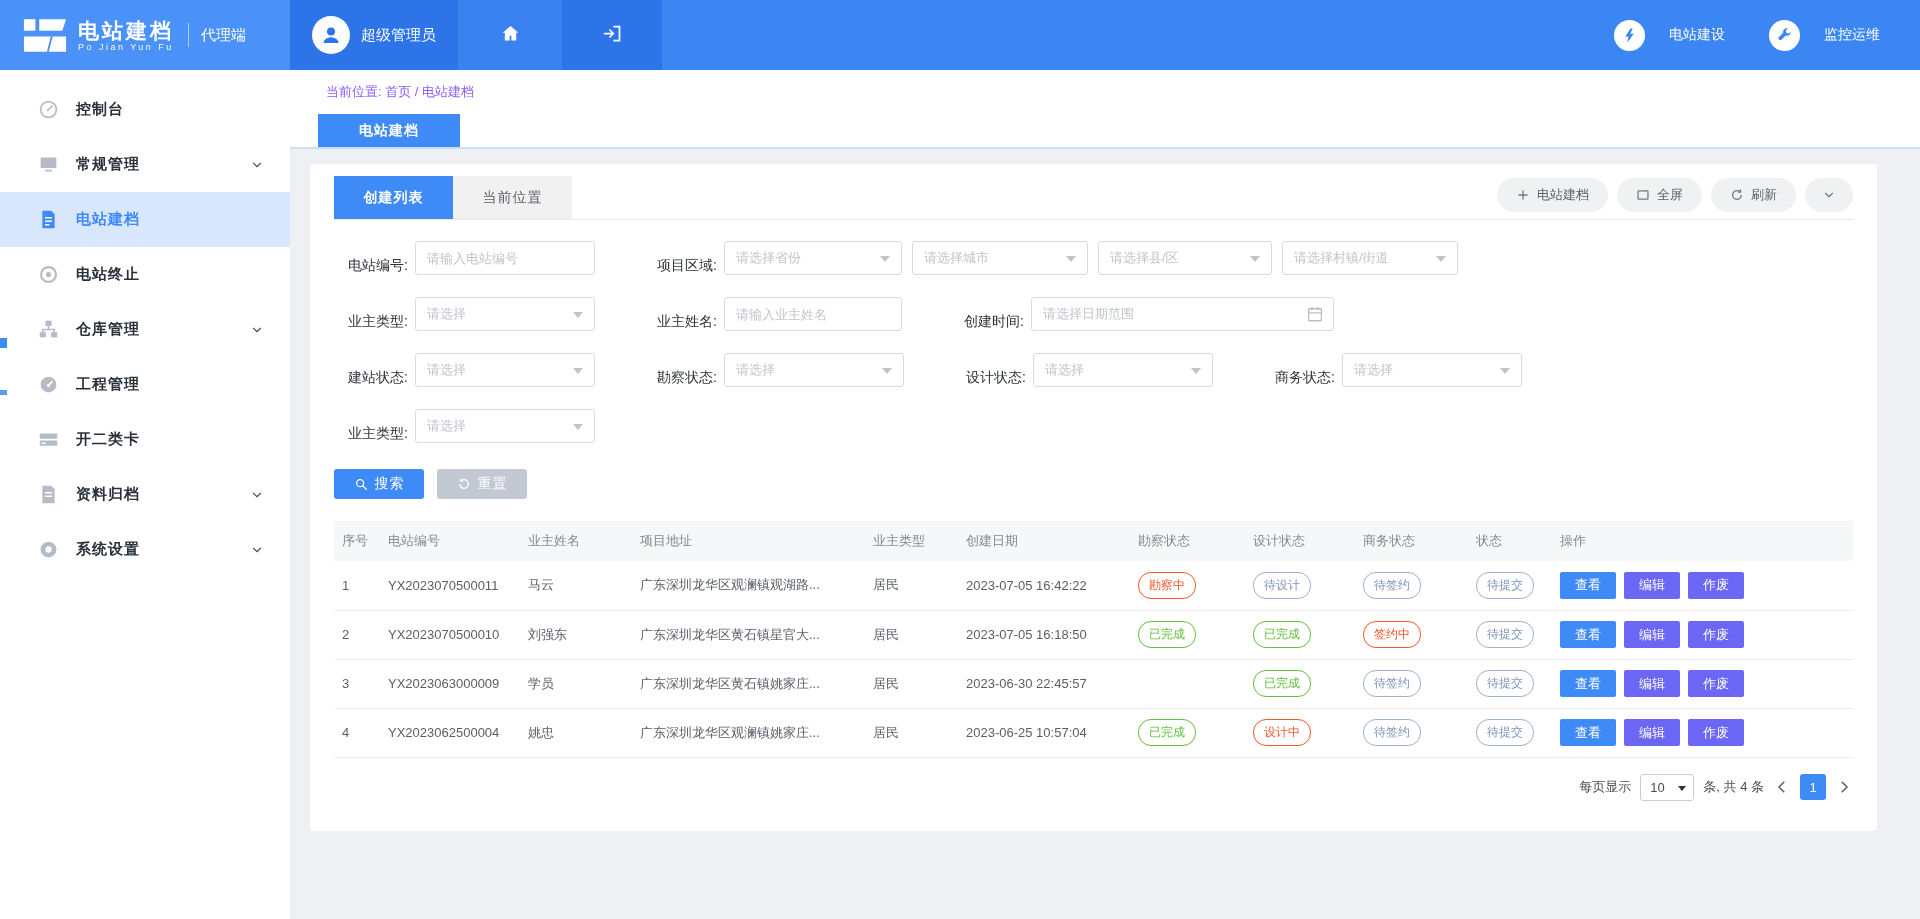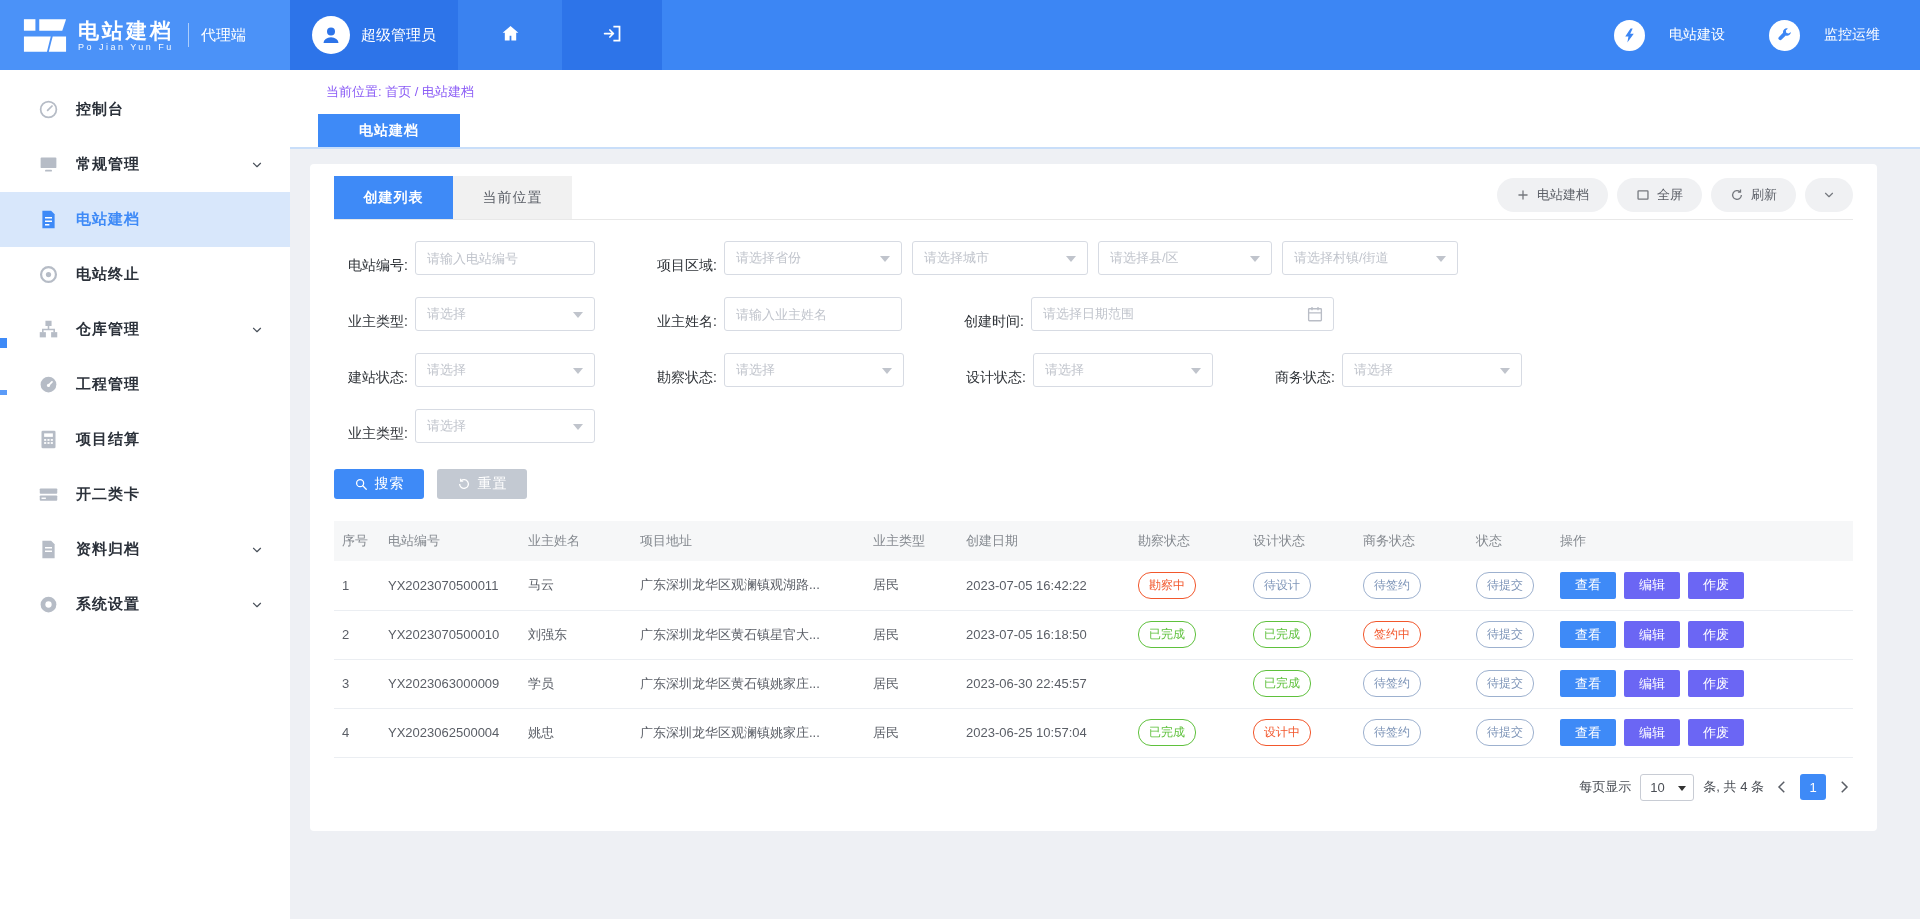--- a/index.html
+++ b/index.html
@@ -205,36 +205,20 @@
           <path d="M6 9l6 6 6-6" fill="none" stroke="currentColor" stroke-width="2" stroke-linecap="round" stroke-linejoin="round"></path>
         </svg></span>
   </div>
   <div class="side-item">
     <span class="icon"><svg viewBox="0 0 24 24">
           <circle cx="12" cy="12" r="9" fill="currentColor"></circle>
           <path d="M12 13l4-4" stroke="#fff" stroke-width="2" stroke-linecap="round"></path>
           <circle cx="12" cy="13" r="1.8" fill="#fff"></circle>
         </svg></span>
     <span class="side-label">工程管理</span>
-
-  </div>
-  <div class="side-item">
-    <span class="icon"><svg viewBox="0 0 24 24">
-          <rect x="4" y="2" width="16" height="20" rx="1.5" fill="currentColor"></rect>
-          <rect x="7" y="5" width="10" height="4" fill="#fff"></rect>
-          <g fill="#fff">
-            <rect x="7" y="11.5" width="2.4" height="2"></rect>
-            <rect x="10.8" y="11.5" width="2.4" height="2"></rect>
-            <rect x="14.6" y="11.5" width="2.4" height="2"></rect>
-            <rect x="7" y="15" width="2.4" height="2"></rect>
-            <rect x="10.8" y="15" width="2.4" height="2"></rect>
-            <rect x="14.6" y="15" width="2.4" height="2"></rect>
-          </g>
-        </svg></span>
-    <span class="side-label">项目结算</span>
 
   </div>
   <div class="side-item">
     <span class="icon"><svg viewBox="0 0 24 24">
           <rect x="2" y="5" width="20" height="6" rx="1" fill="currentColor"></rect>
           <rect x="2" y="13" width="20" height="6" rx="1" fill="currentColor"></rect>
           <rect x="4" y="15.5" width="5" height="1.6" fill="#fff"></rect>
         </svg></span>
     <span class="side-label">开二类卡</span>
 

